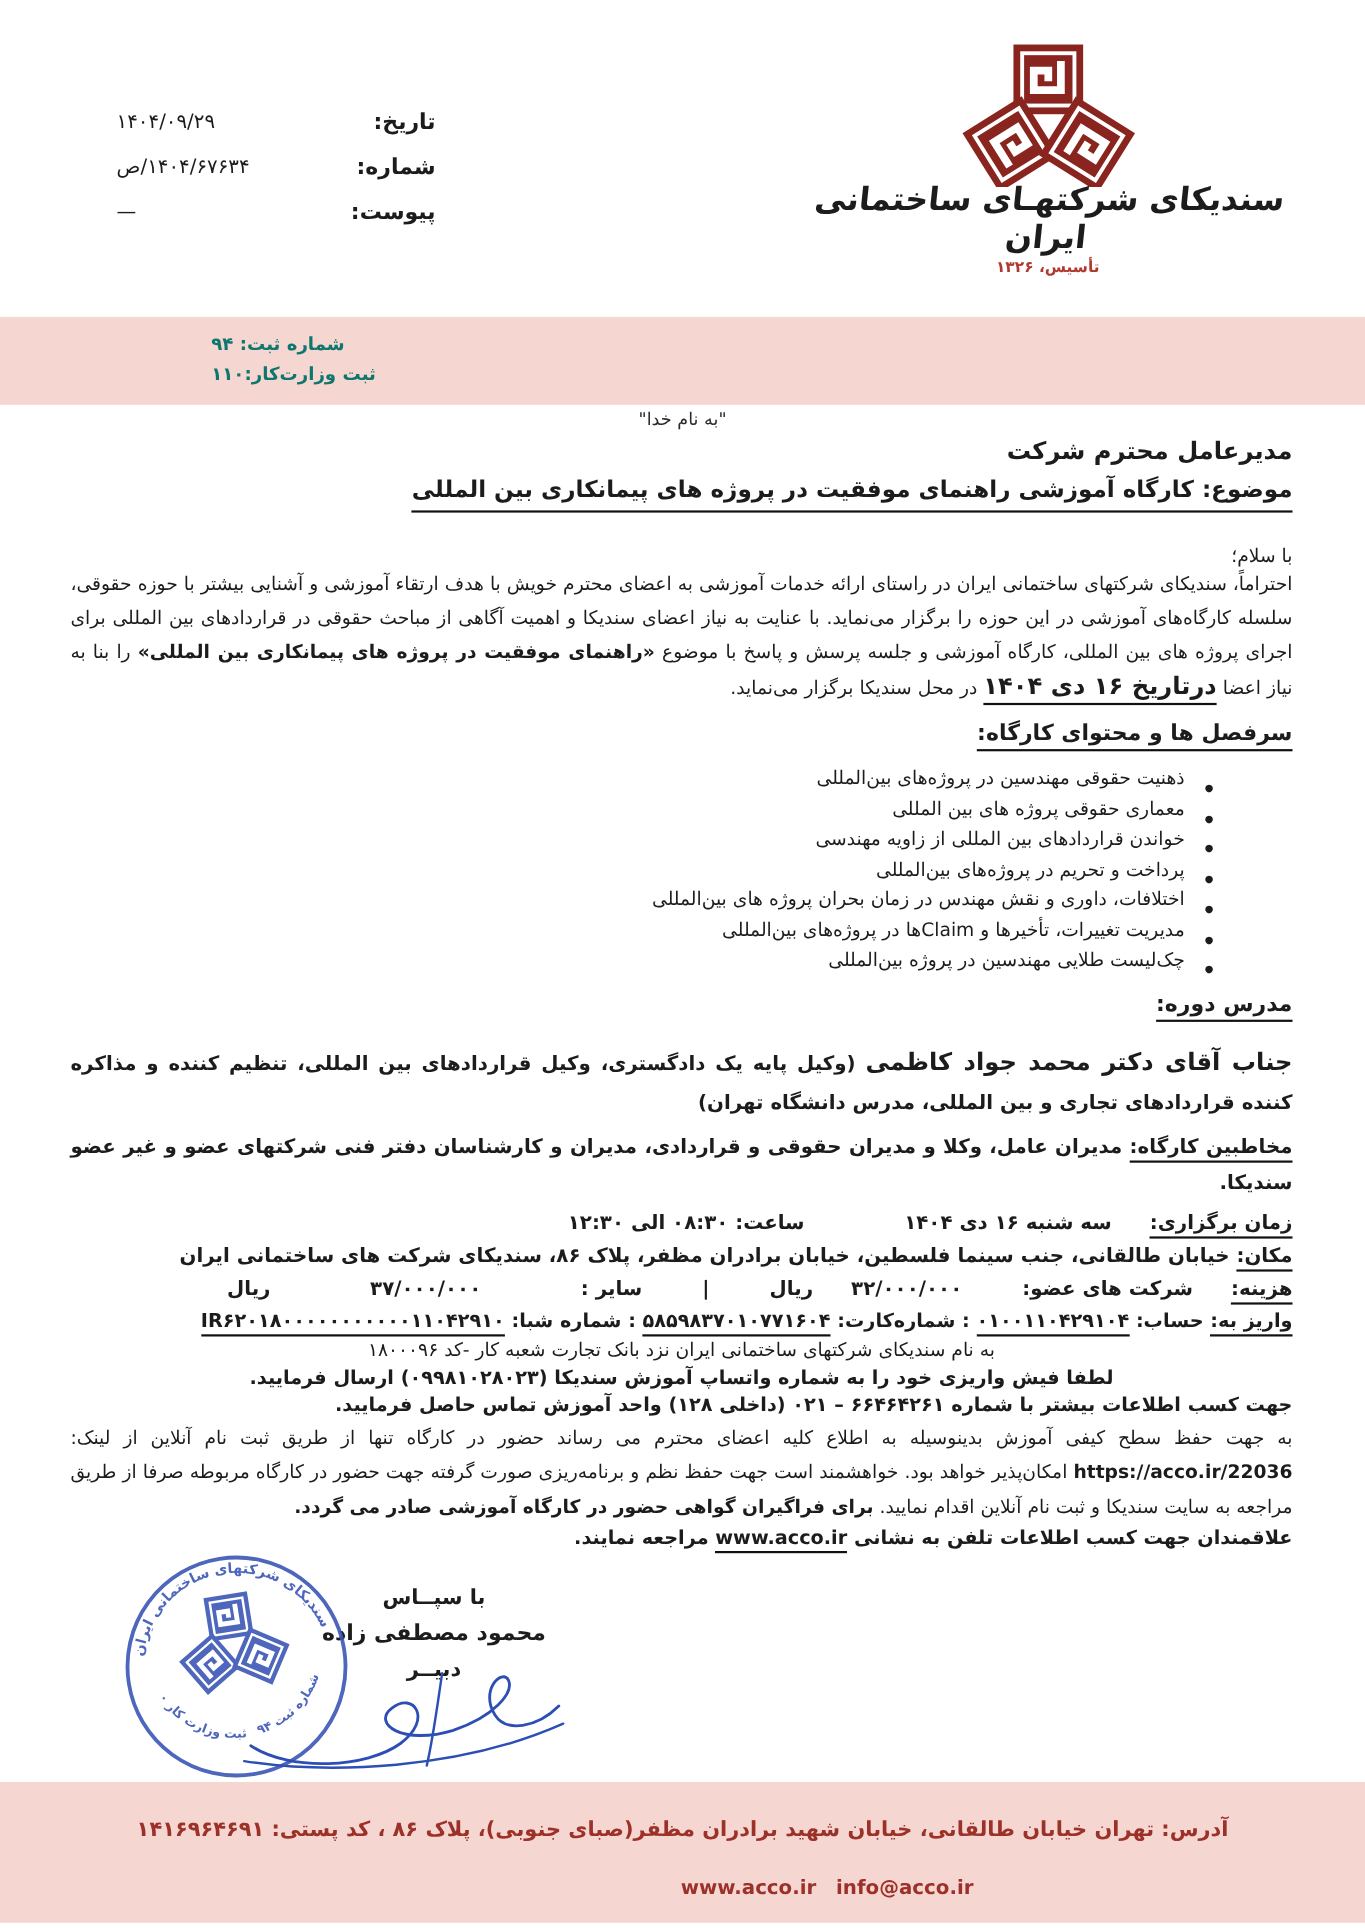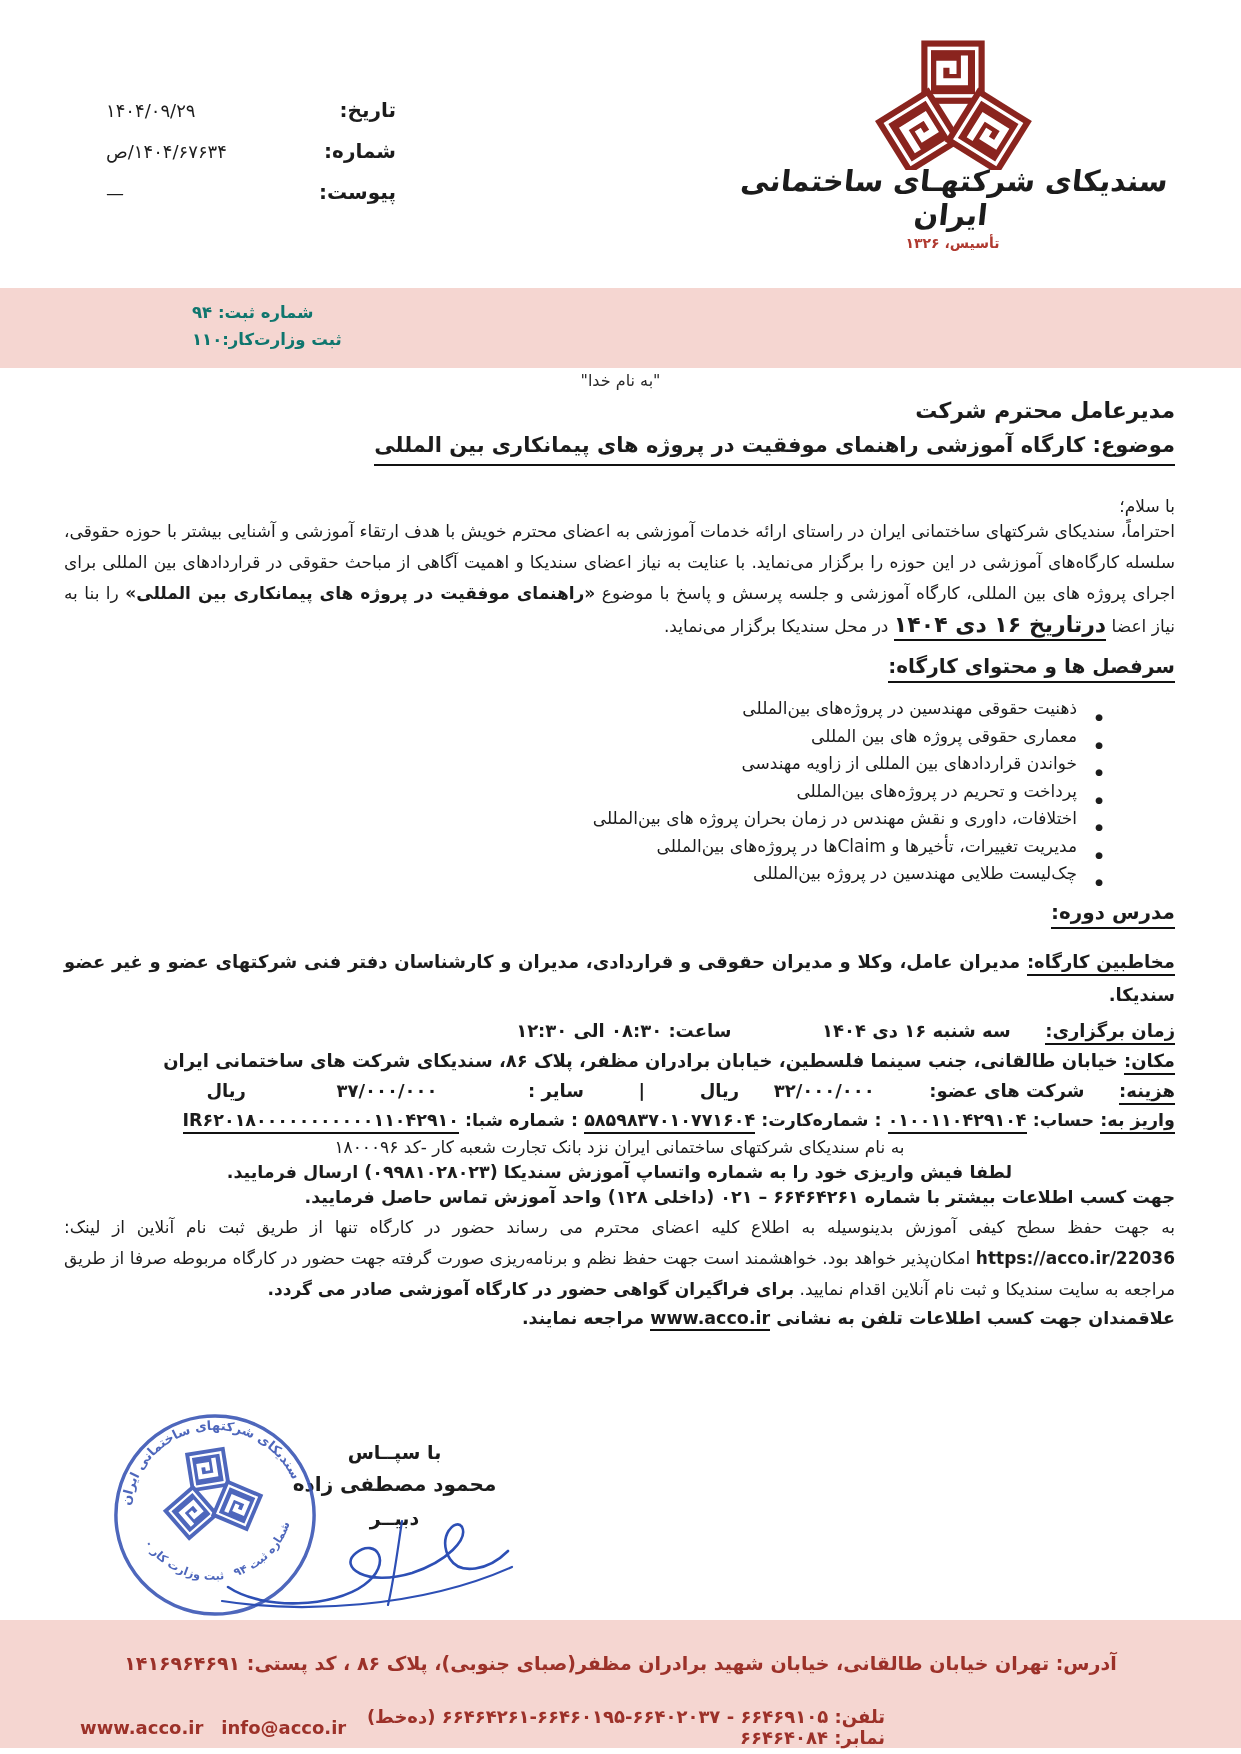--- a/index.html
+++ b/index.html
@@ -134,20 +134,21 @@
       <div class="bullet-item">ذهنیت حقوقی مهندسین در پروژه‌های بین‌المللی</div>
       <div class="bullet-item">معماری حقوقی پروژه های بین المللی</div>
       <div class="bullet-item">خواندن قراردادهای بین المللی از زاویه مهندسی</div>
       <div class="bullet-item">پرداخت و تحریم در پروژه‌های بین‌المللی</div>
       <div class="bullet-item">اختلافات، داوری و نقش مهندس در زمان بحران پروژه های بین‌المللی</div>
       <div class="bullet-item">مدیریت تغییرات، تأخیرها و Claimها در پروژه‌های بین‌المللی</div>
       <div class="bullet-item">چک‌لیست طلایی مهندسین در پروژه بین‌المللی</div>
     </div>
 
     <div><span class="sec-head">مدرس دوره:</span></div>
+    <div class="instructor"><span class="name">جناب آقای دکتر محمد جواد کاظمی</span><span> (وکیل پایه یک دادگستری، وکیل قراردادهای بین المللی، تنظیم کننده و مذاکره کننده قراردادهای تجاری و بین المللی، مدرس دانشگاه تهران)</span></div>
 
     <div class="aud"><span class="ul">مخاطبین کارگاه:</span><span> مدیران عامل، وکلا و مدیران حقوقی و قراردادی، مدیران و کارشناسان دفتر فنی شرکتهای عضو و غیر عضو سندیکا.</span></div>
 
     <div class="line">
       <span class="ul">زمان برگزاری:</span>
       <span class="gap-s"></span>
       <span>سه شنبه ۱۶ دی ۱۴۰۴</span>
       <span class="gap-w"></span>
       <span>ساعت:</span>
       <span>۰۸:۳۰ الی ۱۲:۳۰</span>
@@ -236,21 +237,20 @@
 
   <svg class="scrawl" viewBox="0 0 305 118">
     <path d="M12 74 C 48 98, 118 94, 148 72 C 178 50, 160 24, 140 40 C 122 54, 150 74, 196 60 C 232 48, 252 26, 246 14 C 240 4, 220 24, 234 46 C 244 62, 272 58, 292 38" fill="none" stroke="#2d4fb5" stroke-width="2.6" stroke-linecap="round"></path>
     <path d="M6 88 C 82 100, 202 96, 296 54" fill="none" stroke="#2d4fb5" stroke-width="2.2" stroke-linecap="round"></path>
     <path d="M186 8 C 182 34, 178 66, 172 92" fill="none" stroke="#2d4fb5" stroke-width="2.2" stroke-linecap="round"></path>
   </svg>
 
   <div class="band band-bottom">
     <div class="f-line1">آدرس: تهران خیابان طالقانی، خیابان شهید برادران مظفر(صبای جنوبی)، پلاک ۸۶ ، کد پستی: ۱۴۱۶۹۶۴۶۹۱</div>
     <div class="f-line2">
-      <span>تلفن: ۶۶۴۶۹۱۰۵ - ۶۶۴۰۲۰۳۷-۶۶۴۶۰۱۹۵-۶۶۴۶۴۲۶۱ (ده‌خط)  نمابر: ۶۶۴۶۴۰۸۴</span>
       <span class="latin-links">
         <span>www.acco.ir</span>
         <span>info@acco.ir</span>
       </span>
     </div>
   </div>
 
 </div>
 
 </body></html>

